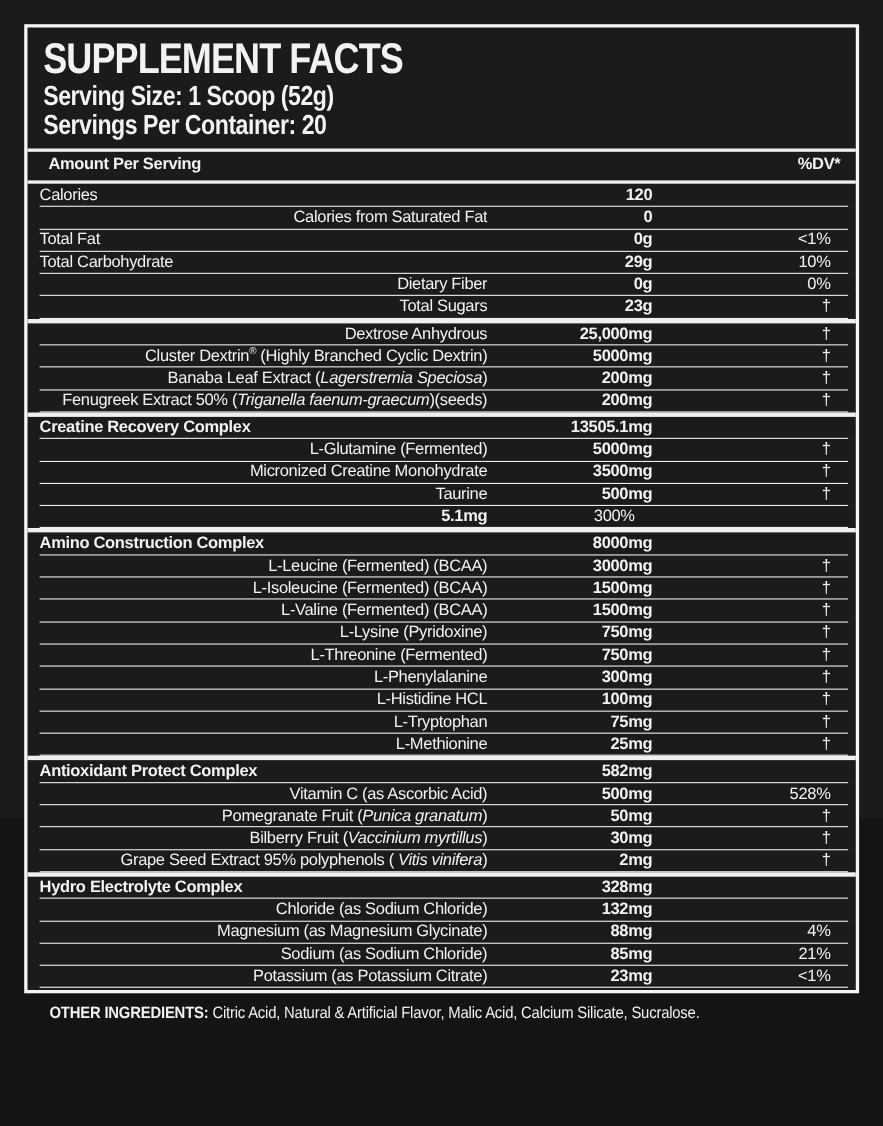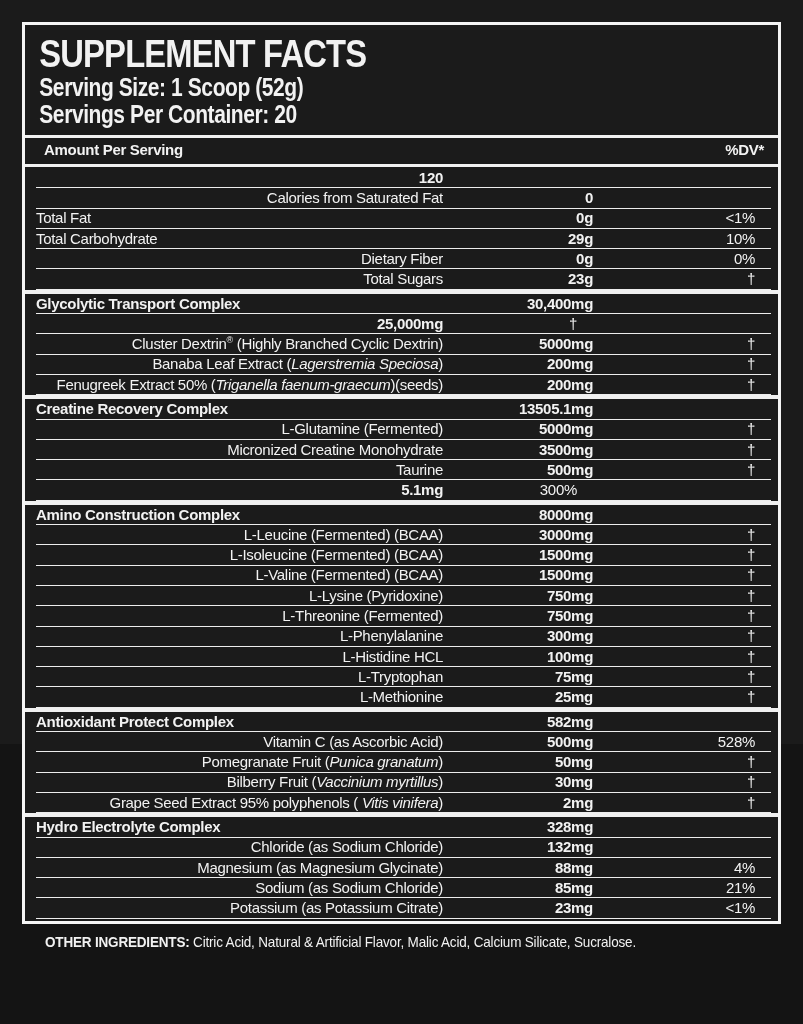--- a/index.html
+++ b/index.html
@@ -69,20 +69,21 @@
       <div class="serving-line">Servings Per Container: 20</div>
     </div>
 
     <div class="col-band">
       <span class="lbl">Amount Per Serving</span>
       <span class="lbl">%DV*</span>
     </div>
 
     <div class="rows" id="rows">
         <div class="row">
+          <span class="nm">Calories</span>
           <span class="amt">120</span>
           <span class="dv"></span>
         </div>
         <div class="row">
           <span class="nm ind">Calories from Saturated Fat</span>
           <span class="amt">0</span>
           <span class="dv"></span>
         </div>
         <div class="row">
           <span class="nm">Total Fat</span>
@@ -98,26 +99,22 @@
           <span class="nm ind">Dietary Fiber</span>
           <span class="amt">0g</span>
           <span class="dv">0%</span>
         </div>
         <div class="row">
           <span class="nm ind">Total Sugars</span>
           <span class="amt">23g</span>
           <span class="dv">†</span>
         </div>
         <div class="bar"></div>
-        <div class="row hdr">
-          <span class="nm">Glycolytic Transport Complex</span>
-          <span class="amt">30,400mg</span>
-          <span class="dv"></span>
-        </div>
-        <div class="row">
+        <div class="row">
+          <span class="nm ind">Dextrose Anhydrous</span>
           <span class="amt">25,000mg</span>
           <span class="dv">†</span>
         </div>
         <div class="row">
           <span class="nm ind"><span>Cluster Dextrin</span><span class="sup">®</span><span> (Highly Branched Cyclic Dextrin)</span></span>
           <span class="amt">5000mg</span>
           <span class="dv">†</span>
         </div>
         <div class="row">
           <span class="nm ind"><span>Banaba Leaf Extract (</span><span class="it">Lagerstremia Speciosa</span><span>)</span></span>

